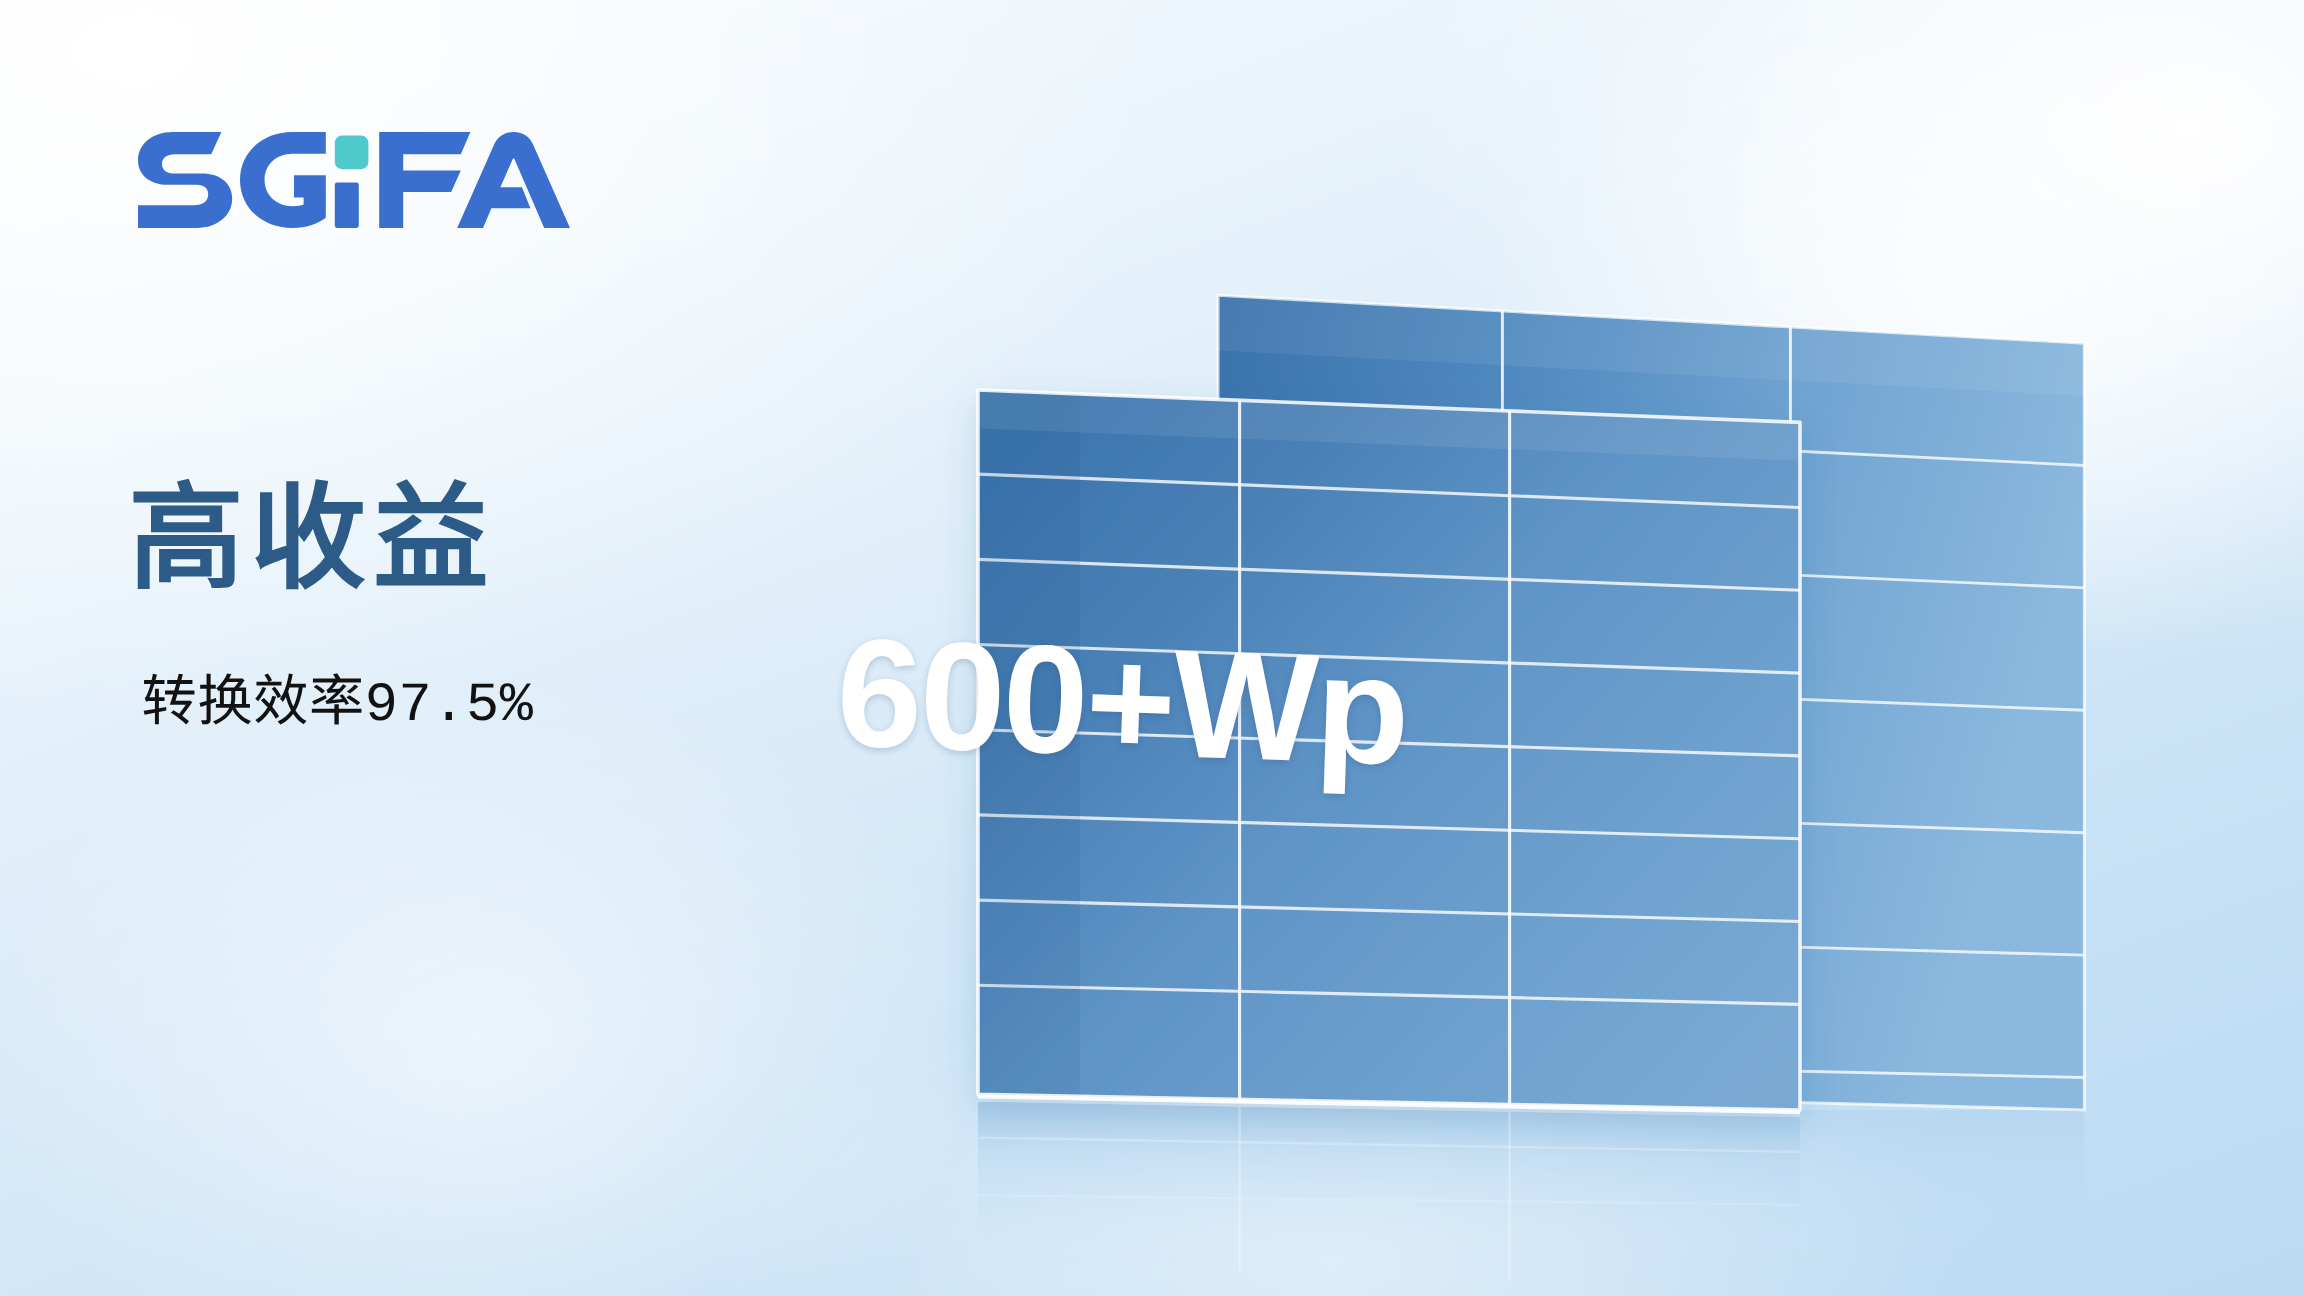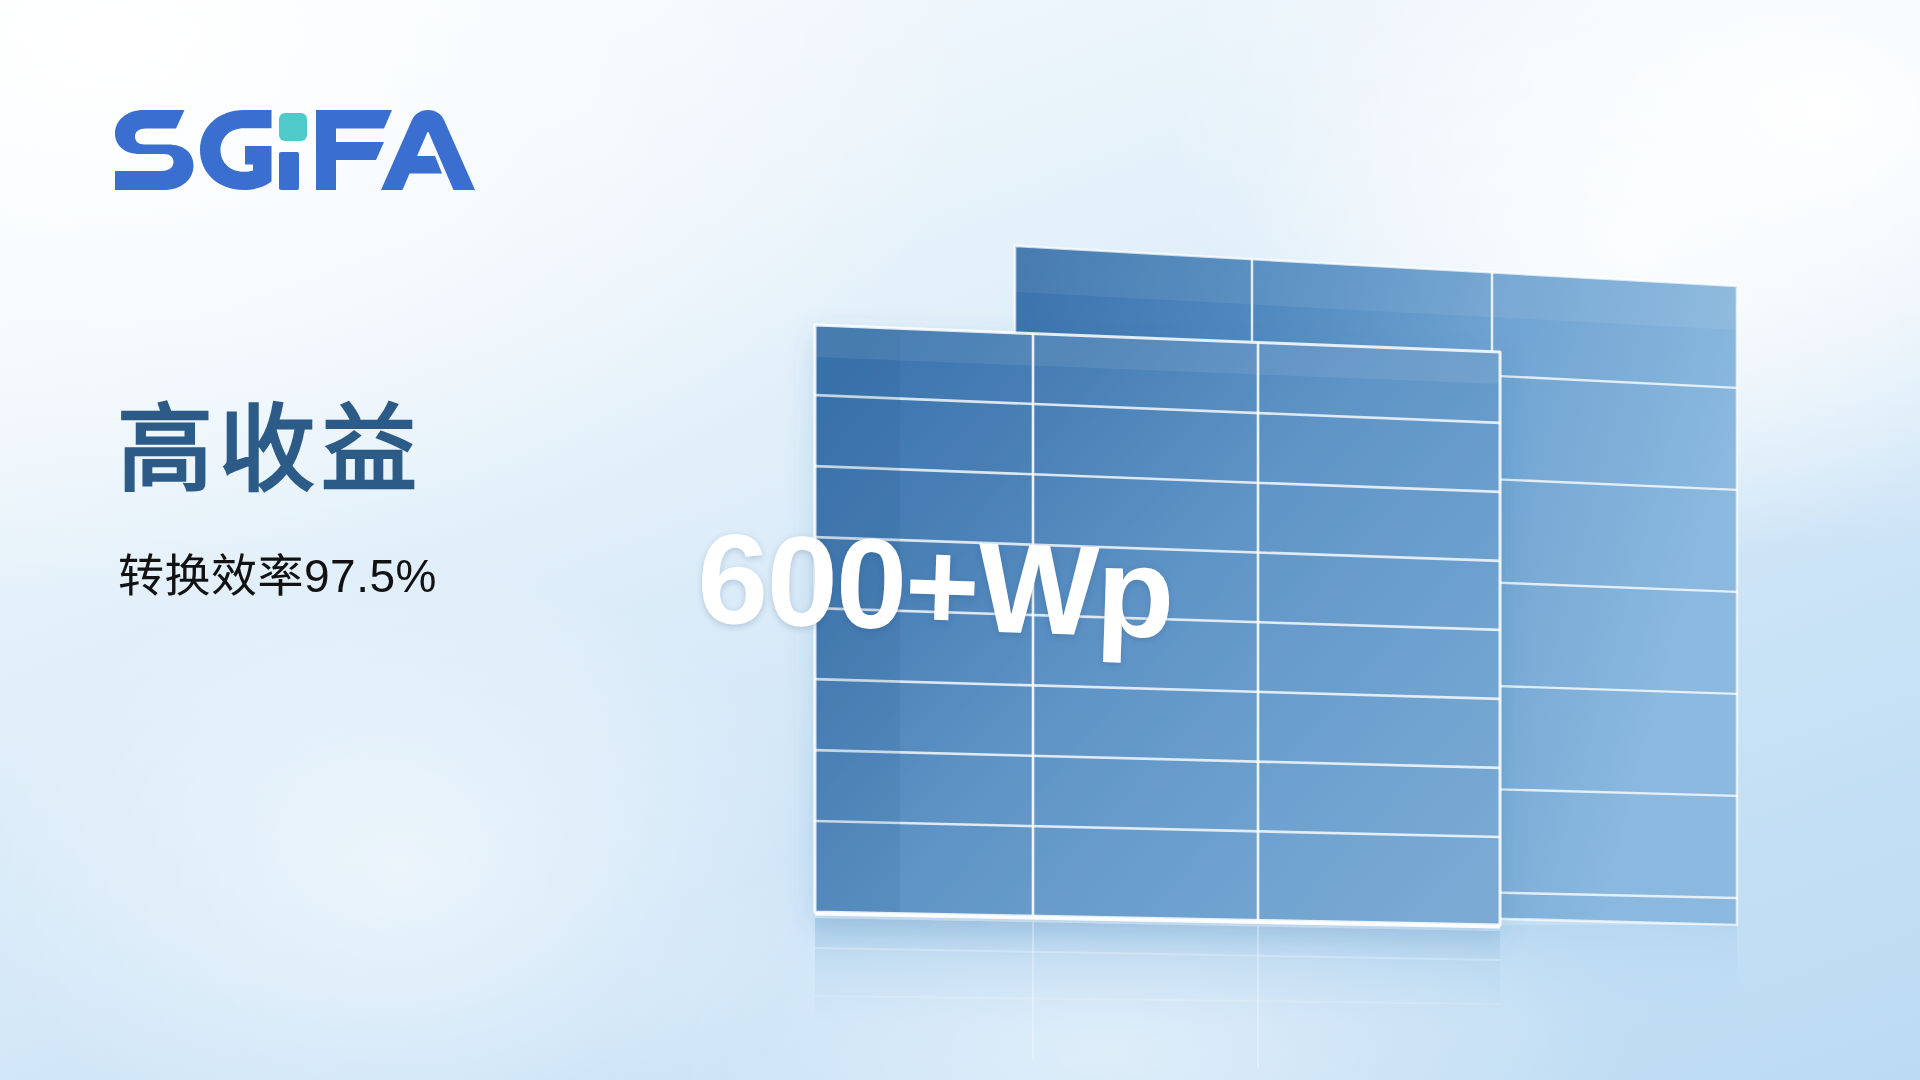--- a/index.html
+++ b/index.html
@@ -53,40 +53,41 @@
     left: 112px;
     top: 108px;
     width: 372px;
     height: 84px;
   }
   #logo svg { display: block; width: 100%; height: 100%; }
 
   
   #headline {
     position: absolute;
-    left: 117px;
+    left: 107px;
     top: 396px;
     font-size: 96px;
     font-weight: 700;
     letter-spacing: 6px;
     line-height: 1.12;
     color: #2d5b87;
     white-space: nowrap;
   }
 
   #subtitle {
     position: absolute;
     left: 118px;
-    top: 544px;
+    top: 556px;
     font-size: 46px;
     font-weight: 400;
     line-height: 1.42;
     color: #121212;
     letter-spacing: 0.5px;
     white-space: nowrap;
+    font-family: Liberation Mono, monospace;
   }
   #subtitle .sub-line { display: block; }
 
   
   #panel-group {
     position: absolute;
     left: 0; top: 0;
     width: 1920px; height: 1080px;
     pointer-events: none;
   }

